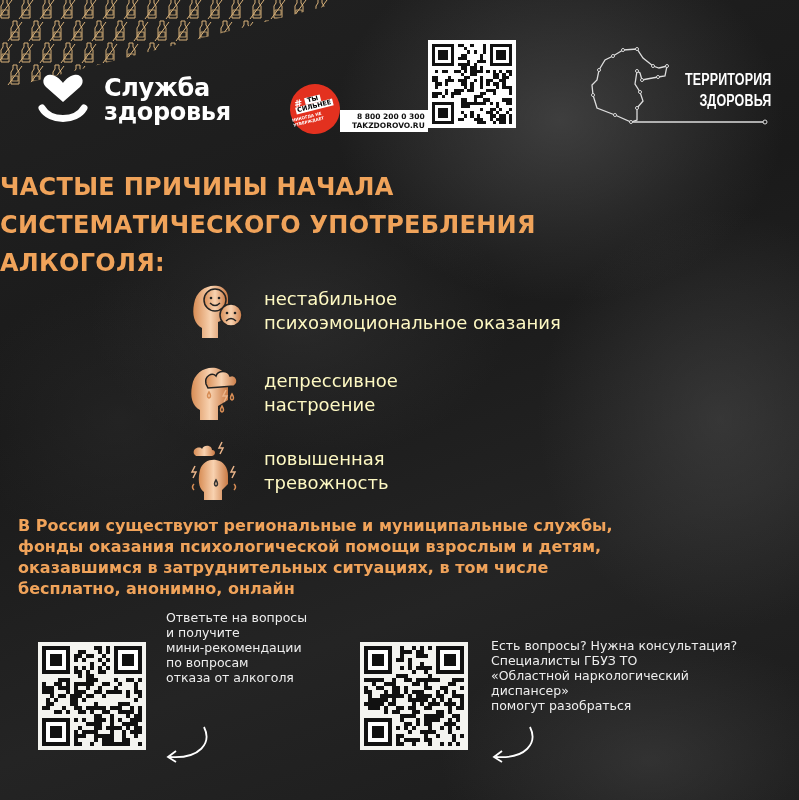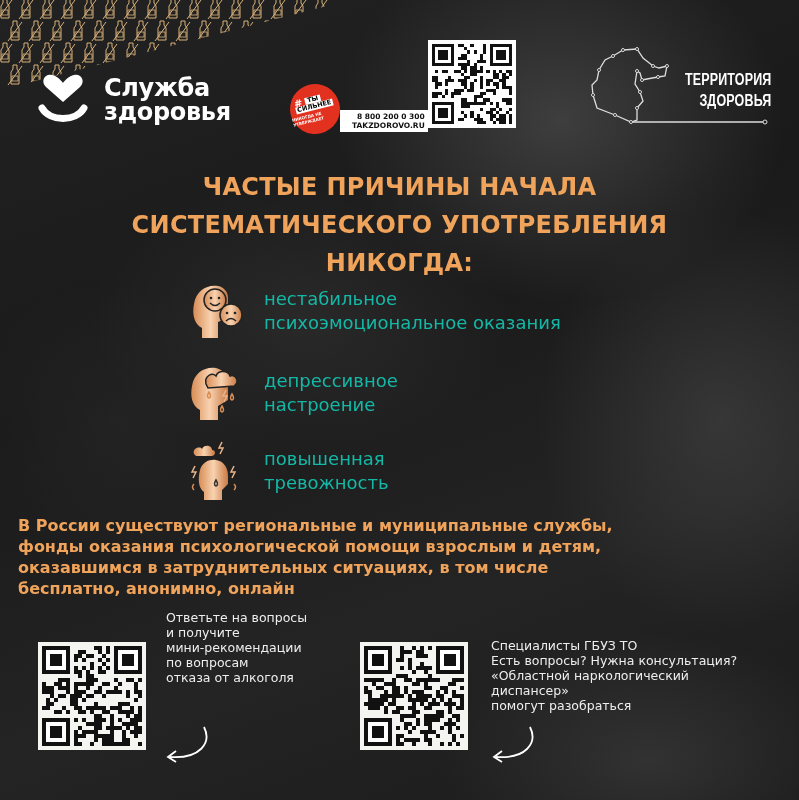--- a/index.html
+++ b/index.html
@@ -59,29 +59,29 @@
   .territory svg { position: absolute; left: 0; top: 0; }
   .territory-text {
     position: absolute; left: 91px; top: 29px;
     font-family: "Liberation Sans", sans-serif; font-weight: bold; font-size: 16px; line-height: 21px;
     color: #fff; text-align: right; transform: scaleX(0.78); transform-origin: left top; letter-spacing: 0.2px;
   }
   .territory-text div:nth-child(2) { padding-left: 30px; }
 
   
   .title {
-    position: absolute; left: 0; width: 799px; top: 168px; text-align: center;
+    position: absolute; left: 0; width: 799px; top: 168px; text-align: left;
     color: #f0a35a; font-family: "DejaVu Sans", sans-serif; font-weight: bold; font-size: 24px; line-height: 38px;
     letter-spacing: 0.3px;
   }
 
   
   .reason { position: absolute; left: 188px; display: flex; align-items: center; gap: 14px; }
   .reason-icon { width: 62px; height: 62px; flex: none; }
-  .reason-text { font-family: "DejaVu Sans", sans-serif; font-size: 18px; line-height: 24px; color: #14b8a6; }
+  .reason-text { font-family: "DejaVu Sans", sans-serif; font-size: 18px; line-height: 24px; color: #fef9c3; }
 
   
   .info {
     position: absolute; left: 18px; top: 515px; width: 780px;
     color: #f0a35a; font-family: "DejaVu Sans", sans-serif; font-weight: bold; font-size: 16px; line-height: 21px;
   }
   .qr-img { position: absolute; width: 108px; height: 108px; background: #f4f4f0; padding: 4px; }
   .qr-caption { position: absolute; font-family: "DejaVu Sans", sans-serif; font-size: 12.5px; line-height: 15px; color: #eee; }
   .arrow { position: absolute; width: 50px; height: 40px; }
 </style>
@@ -787,21 +787,21 @@
   </svg>
   <div class="territory-text">
     <div>ТЕРРИТОРИЯ</div>
     <div>ЗДОРОВЬЯ</div>
   </div>
 </div>
 
 <div class="title">
   <div>ЧАСТЫЕ ПРИЧИНЫ НАЧАЛА</div>
   <div>СИСТЕМАТИЧЕСКОГО УПОТРЕБЛЕНИЯ</div>
-  <div>НИКОГДА:</div>
+  <div>АЛКОГОЛЯ:</div>
 </div>
 
 <div class="reason" style="top:280px;">
   <svg class="reason-icon" viewBox="0 0 62 62">
     <defs>
       <linearGradient id="cg" x1="0" y1="0" x2="1" y2="0">
         <stop offset="0" stop-color="#d88d55"></stop>
           <stop offset="0.5" stop-color="#f8d2b0"></stop>
           <stop offset="1" stop-color="#c97a45"></stop>
       </linearGradient>
@@ -1309,22 +1309,22 @@
       <rect x="2" y="2" width="3" height="3" fill="#111"></rect>
       <rect x="18" y="0" width="7" height="7" fill="#111"></rect>
       <rect x="19" y="1" width="5" height="5" fill="#fff"></rect>
       <rect x="20" y="2" width="3" height="3" fill="#111"></rect>
       <rect x="0" y="18" width="7" height="7" fill="#111"></rect>
       <rect x="1" y="19" width="5" height="5" fill="#fff"></rect>
       <rect x="2" y="20" width="3" height="3" fill="#111"></rect>
     </svg>
 </div>
 <div class="qr-caption" style="left:491px; top:638px;">
+  <div>Есть вопросы? Нужна консультация?</div>
   <div>Специалисты ГБУЗ ТО</div>
-  <div>Есть вопросы? Нужна консультация?</div>
   <div>«Областной наркологический</div>
   <div>диспансер»</div>
   <div>помогут разобраться</div>
 </div>
 <svg class="arrow" style="left:486px; top:725px;" viewBox="0 0 50 40">
   <path d="M44 2 C52 18 40 34 10 32" stroke="#fff" stroke-width="1.8" fill="none"></path>
   <path d="M16 26 L8 32 L16 37" stroke="#fff" stroke-width="1.8" fill="none"></path>
 </svg>
 
 </body></html>

